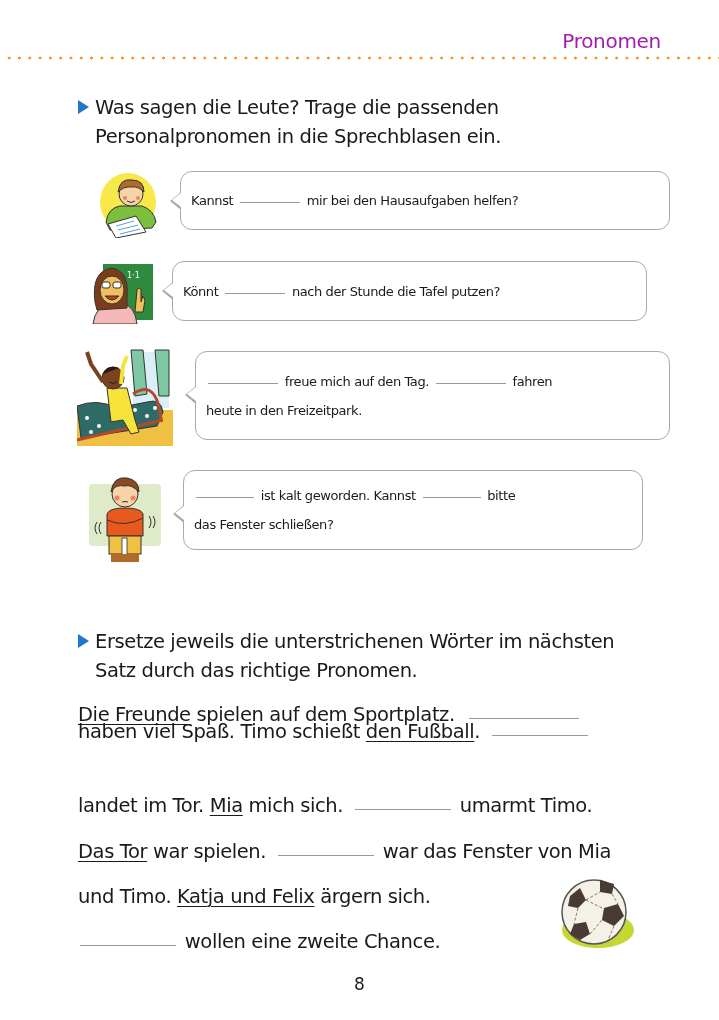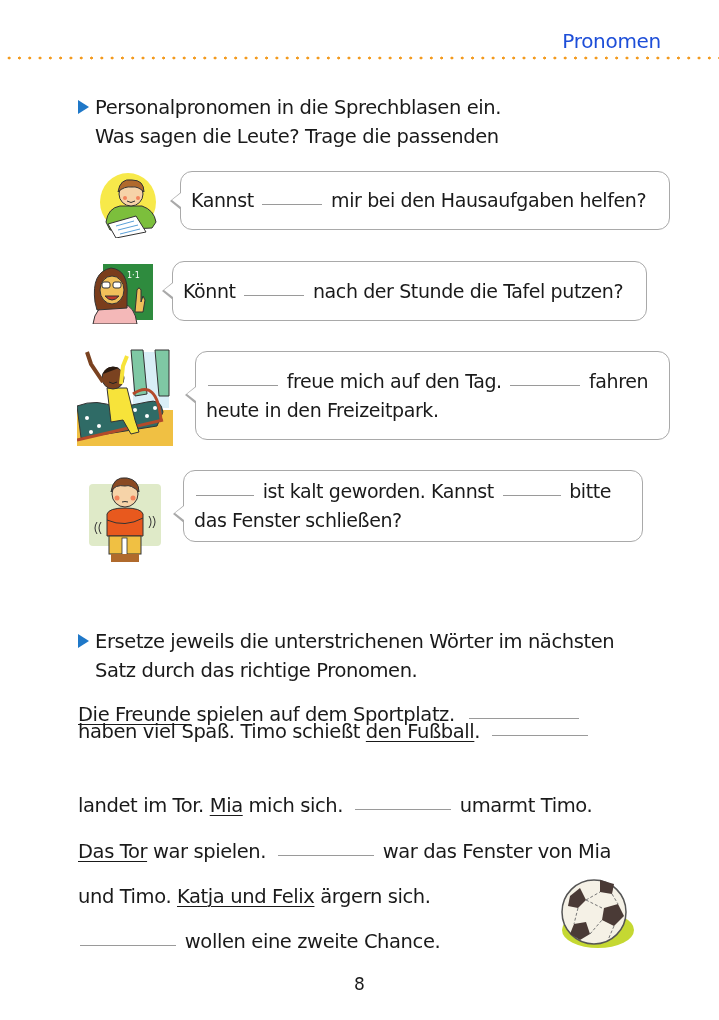--- a/index.html
+++ b/index.html
@@ -1,54 +1,54 @@
 <!DOCTYPE html>
 <html><head>
   <meta charset="utf-8">
   <style>
     * { box-sizing: border-box; margin: 0; padding: 0; }
     html, body { width: 719px; height: 1020px; background: #ffffff; overflow: hidden; }
     body { position: relative; font-family: "DejaVu Sans", "Liberation Sans", sans-serif; color: #1a1a1a; }
 
-    .header-title { position: absolute; right: 58px; top: 29px; font-size: 20px; letter-spacing: -0.3px; color: #1d4ed8; }
+    .header-title { position: absolute; right: 58px; top: 29px; font-size: 20px; letter-spacing: -0.3px; color: #a21caf; }
     .dotted-rule { position: absolute; left: 4px; right: 0; top: 56px; height: 4px;
       background-image: radial-gradient(circle, #f39a1e 1.4px, transparent 1.6px);
       background-size: 10.3px 4px; background-repeat: repeat-x; }
 
     .instruction { position: absolute; left: 78px; font-size: 19.5px; line-height: 29px; letter-spacing: -0.4px; }
     .instruction .tri { position: absolute; left: 0; top: 7px; width: 0; height: 0;
       border-top: 7px solid transparent; border-bottom: 7px solid transparent; border-left: 11px solid #1f78c8; }
     .instruction .text { display: block; padding-left: 17px; }
 
     .illus { position: absolute; text-align: center; }
 
     .bubble { position: absolute; border: 1.3px solid #a9a9a9; border-radius: 12px; background: #fff;
-      font-size: 19px; letter-spacing: -0.4px; padding: 0 10px; display: flex; flex-direction: column; justify-content: center; line-height: 29px; }
+      font-size: 13px; letter-spacing: -0.4px; padding: 0 10px; display: flex; flex-direction: column; justify-content: center; line-height: 29px; }
     .bubble::before { content: ""; position: absolute; left: -11px; top: var(--tail, 20px); width: 0; height: 0;
       border-top: 9px solid transparent; border-bottom: 9px solid transparent; border-right: 11px solid #a9a9a9; }
     .bubble::after { content: ""; position: absolute; left: -9.3px; top: calc(var(--tail, 20px) + 1.3px); width: 0; height: 0;
       border-top: 7.7px solid transparent; border-bottom: 7.7px solid transparent; border-right: 9.5px solid #fff; }
 
     .blank { display: inline-block; border-bottom: 1.3px solid #9a9a9a; vertical-align: baseline; height: 1px; margin: 0 3px; position: relative; top: -2px; }
 
     .line { position: absolute; left: 78px; font-size: 19.5px; letter-spacing: -0.4px; white-space: nowrap; }
     .u { text-decoration: underline; text-decoration-thickness: 1.3px; text-underline-offset: 3px; }
 
     .page-number { position: absolute; left: 0; right: 0; top: 974px; text-align: center; font-size: 17px; }
   </style>
 </head>
 <body>
 
 <div class="header-title">Pronomen</div>
 <div class="dotted-rule"></div>
 
 <div class="instruction" style="top:93px;">
   <span class="tri"></span>
+  <span class="text">Was sagen die Leute? Trage die passenden</span>
   <span class="text">Personalpronomen in die Sprechblasen ein.</span>
-  <span class="text">Was sagen die Leute? Trage die passenden</span>
 </div>
 
 <div class="illus" style="left:98px; top:172px; width:64px; height:66px;">
   <svg width="64" height="66" viewBox="0 0 64 66">
     <ellipse cx="30" cy="30" rx="28" ry="29" fill="#f7e94a"></ellipse>
     <path d="M8 50 Q10 36 22 34 L44 34 Q56 38 58 50 L54 56 L12 58 Z" fill="#7cbf3c" stroke="#333" stroke-width="1"></path>
     <circle cx="33" cy="22" r="12" fill="#f6d3a8" stroke="#333" stroke-width="1"></circle>
     <path d="M20 20 Q22 6 34 8 Q46 8 46 20 Q40 14 34 15 Q26 14 20 20Z" fill="#b06a2c" stroke="#333" stroke-width="1"></path>
     <circle cx="27" cy="26" r="2" fill="#f2845c"></circle>
       <circle cx="40" cy="26" r="2" fill="#f2845c"></circle>
@@ -137,21 +137,21 @@
     <path d="M22 44 Q24 38 40 38 Q56 38 58 44 L58 66 L22 66 Z" fill="#e8591e" stroke="#333" stroke-width="1"></path>
     <path d="M22 50 Q40 58 58 48" stroke="#333" stroke-width="1" fill="none"></path>
     <rect x="24" y="66" width="32" height="18" fill="#f0c043" stroke="#333" stroke-width="1"></rect>
     <rect x="37" y="68" width="5" height="20" fill="#fff" stroke="#333" stroke-width="0.8"></rect>
     <path d="M26 84 L54 84 L54 92 L26 92 Z" fill="#b06a2c"></path>
     <path d="M12 52 Q8 58 12 64 M16 52 Q12 58 16 64" stroke="#333" stroke-width="1" fill="none"></path>
     <path d="M64 46 Q68 52 64 58 M68 46 Q72 52 68 58" stroke="#333" stroke-width="1" fill="none"></path>
   </svg>
 </div>
 
-<div class="bubble" style="left:183px; top:470px; width:460px; height:72px; --tail:34px;">
+<div class="bubble" style="left:183px; top:470px; width:460px; height:80px; --tail:34px;">
   <div>
     <span class="blank" style="width:58px; margin-left:2px;"></span>
     <span>ist kalt geworden. Kannst</span>
     <span class="blank" style="width:58px;"></span>
     <span>bitte</span>
   </div>
   <div>das Fenster schließen?</div>
 </div>
 
 <div class="instruction" style="top:627px;">

